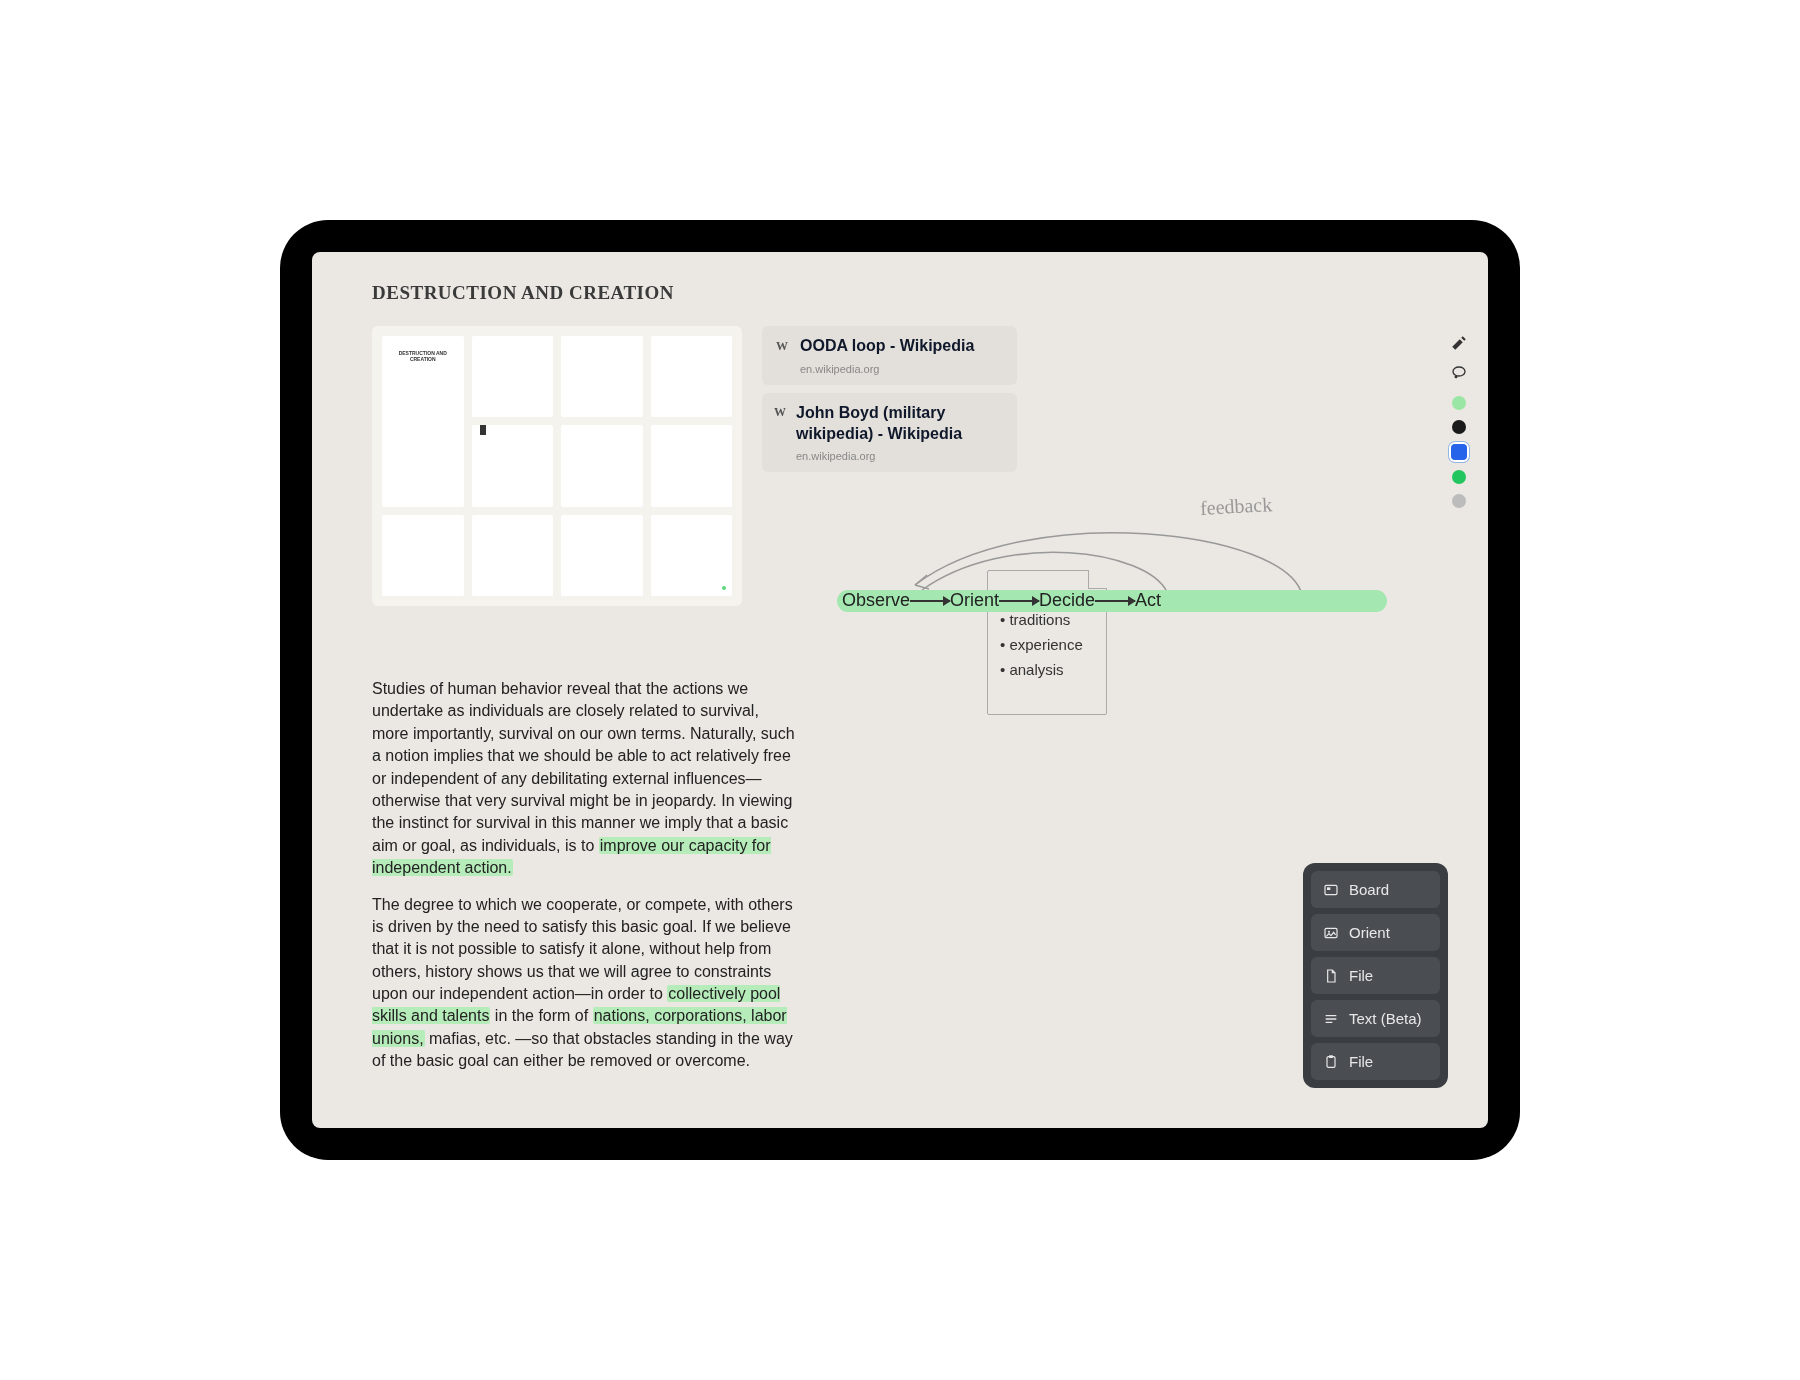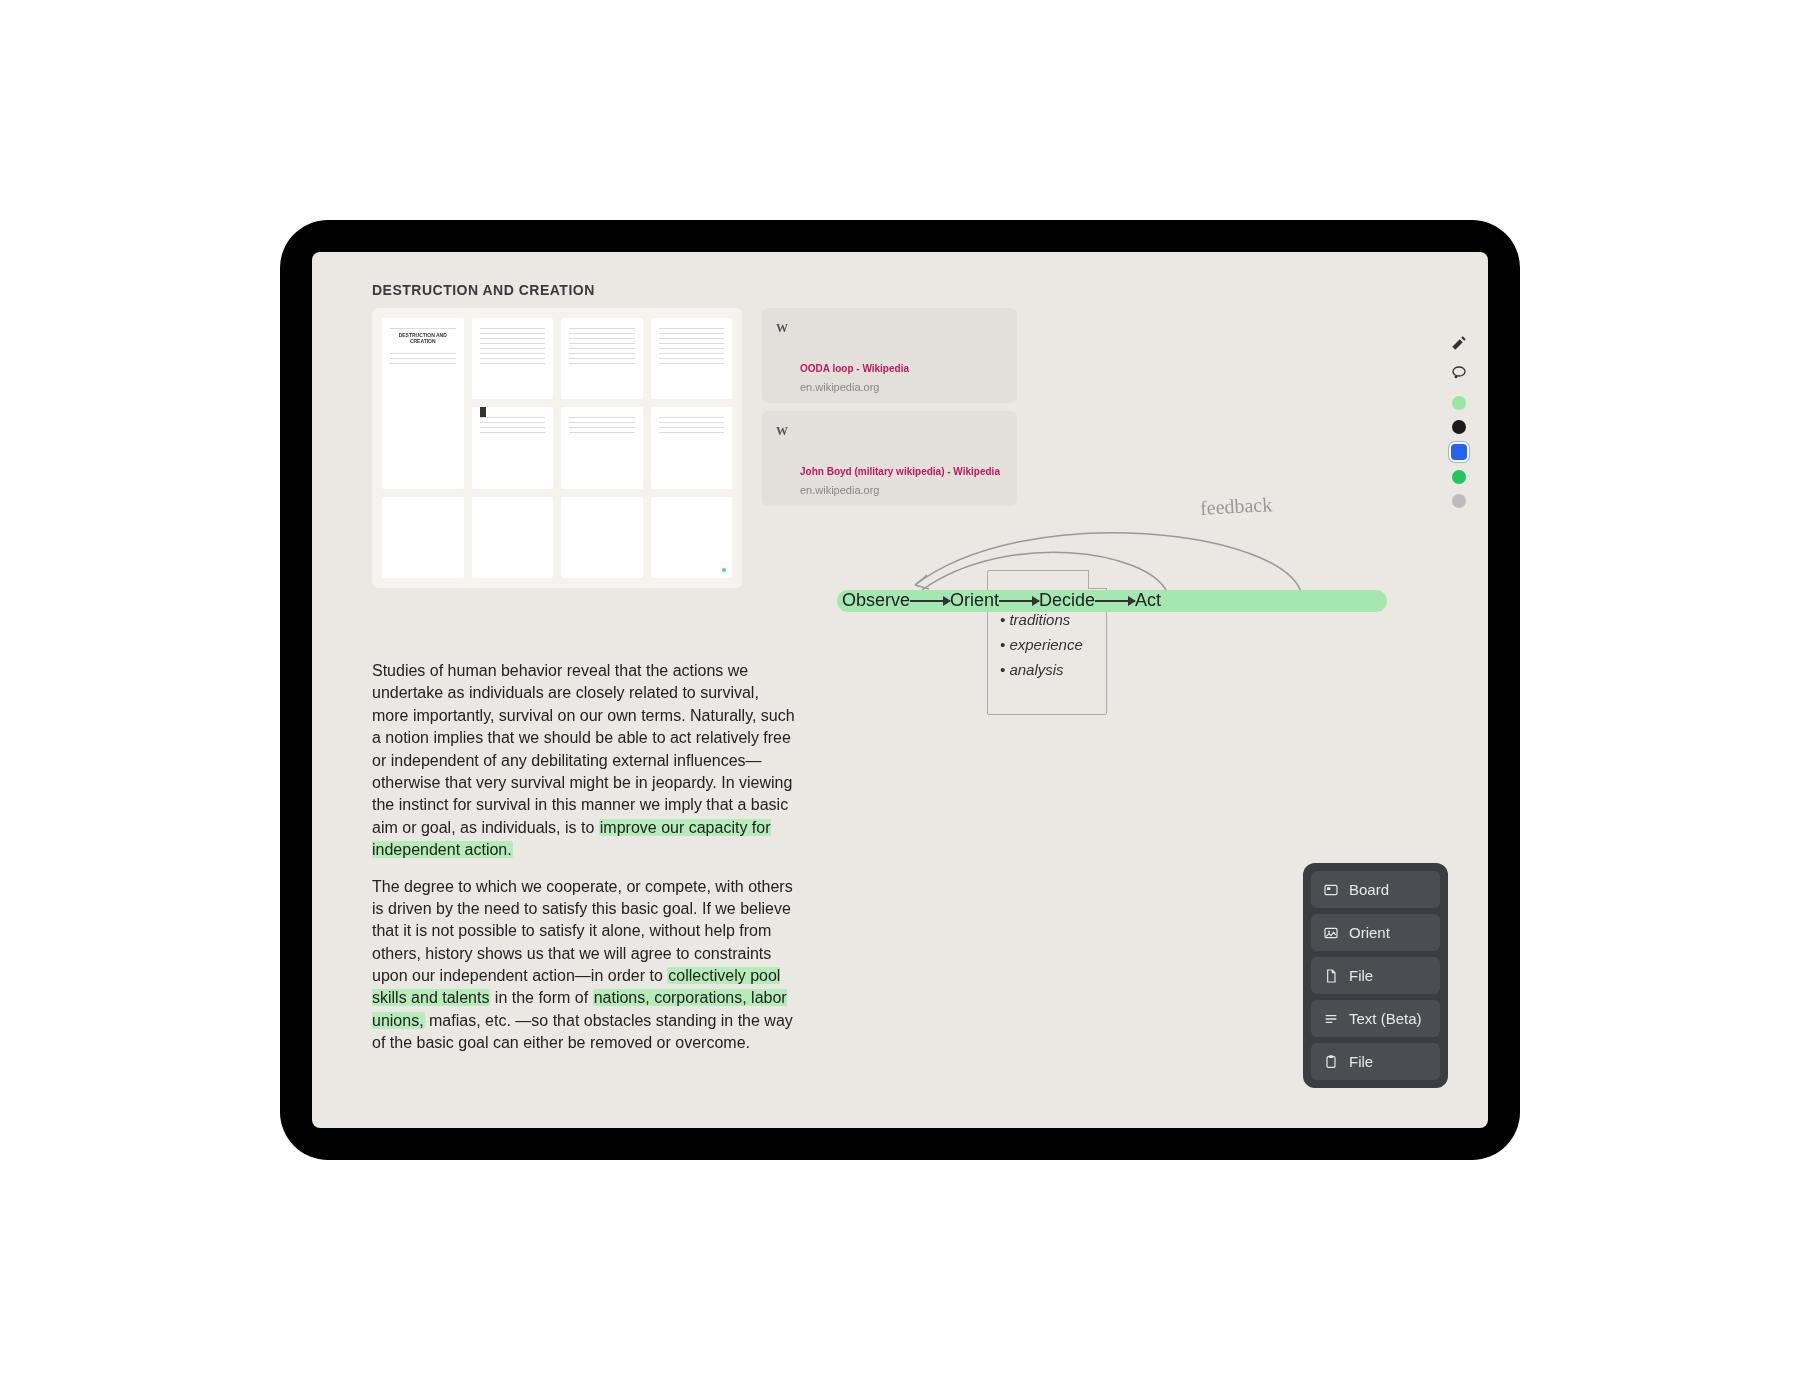--- a/index.html
+++ b/index.html
@@ -26,25 +26,26 @@
   border-radius: 8px;
   position: relative;
   overflow: hidden;
 }
 .canvas {
   position: absolute;
   inset: 0;
   padding: 30px 60px;
 }
 .doc-title {
-  font-size: 14px;
+  font-size: 19px;
   font-weight: 600;
   letter-spacing: 0.5px;
   color: #3a3a3a;
-  margin-bottom: 10px;
+  margin-bottom: 22px;
+  font-family: Liberation Serif, serif;
 }
 .top-row {
   display: flex;
   gap: 20px;
 }
 .doc-thumbs {
   background: #f5f3ee;
   border-radius: 6px;
   padding: 10px;
   display: grid;
@@ -103,21 +104,21 @@
   width: 16px; height: 16px;
   font-family: Georgia, serif;
   font-weight: bold;
   font-size: 12px;
   color: #555;
   display: flex;
   align-items: center;
   justify-content: center;
   margin-top: 2px;
 }
-.wiki-title { font-size: 10px; font-weight: 600; color: #be185d; line-height: 1.3; margin-top: 44px; }
+.wiki-title { font-size: 16px; font-weight: 600; color: #0f172a; line-height: 1.3; }
 .wiki-url { font-size: 11px; color: #888; margin-top: 6px; }
 .body-text {
   margin-top: 72px;
   width: 425px;
   font-size: 16px;
   line-height: 1.4;
   color: #222;
 }
 .body-text p { margin-bottom: 14px; }
 .hl { background: #b6ecb9; border-radius: 2px; padding: 0 1px; }
@@ -176,21 +177,21 @@
 }
 .orient-box::before {
   content:"";
   position:absolute;
   top:-1px; right:-1px;
   width:18px; height:18px;
   background: #ebe8e3;
   border-left:1px solid #aaa;
   border-bottom:1px solid #aaa;
 }
-.orient-box div { margin-bottom: 8px; font-style: italic; }
+.orient-box div { margin-bottom: 8px; }
 .feedback-arc {
   position: absolute;
   top: 10px;
   left: 85px;
   width: 400px;
   height: 90px;
 }
 .feedback-arc svg { width: 100%; height: 100%; overflow: visible; }
 .side-note {
   position: absolute;

